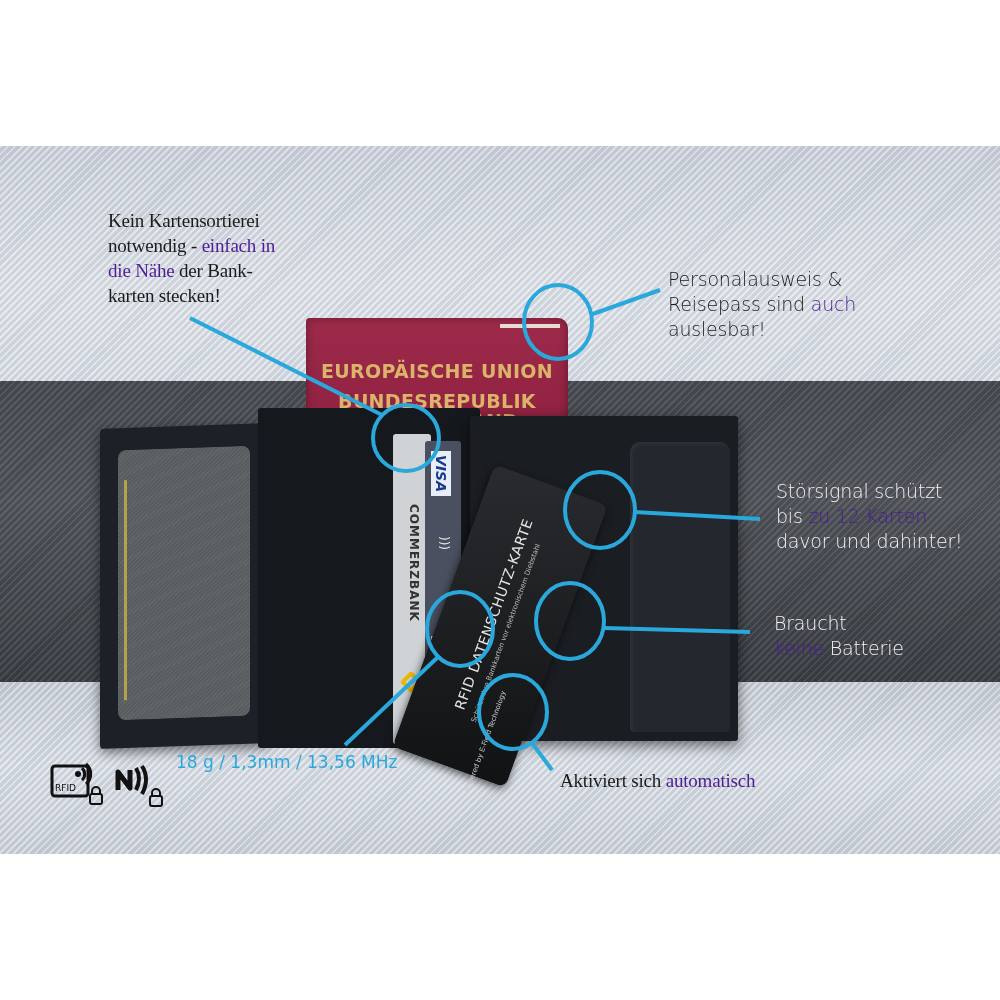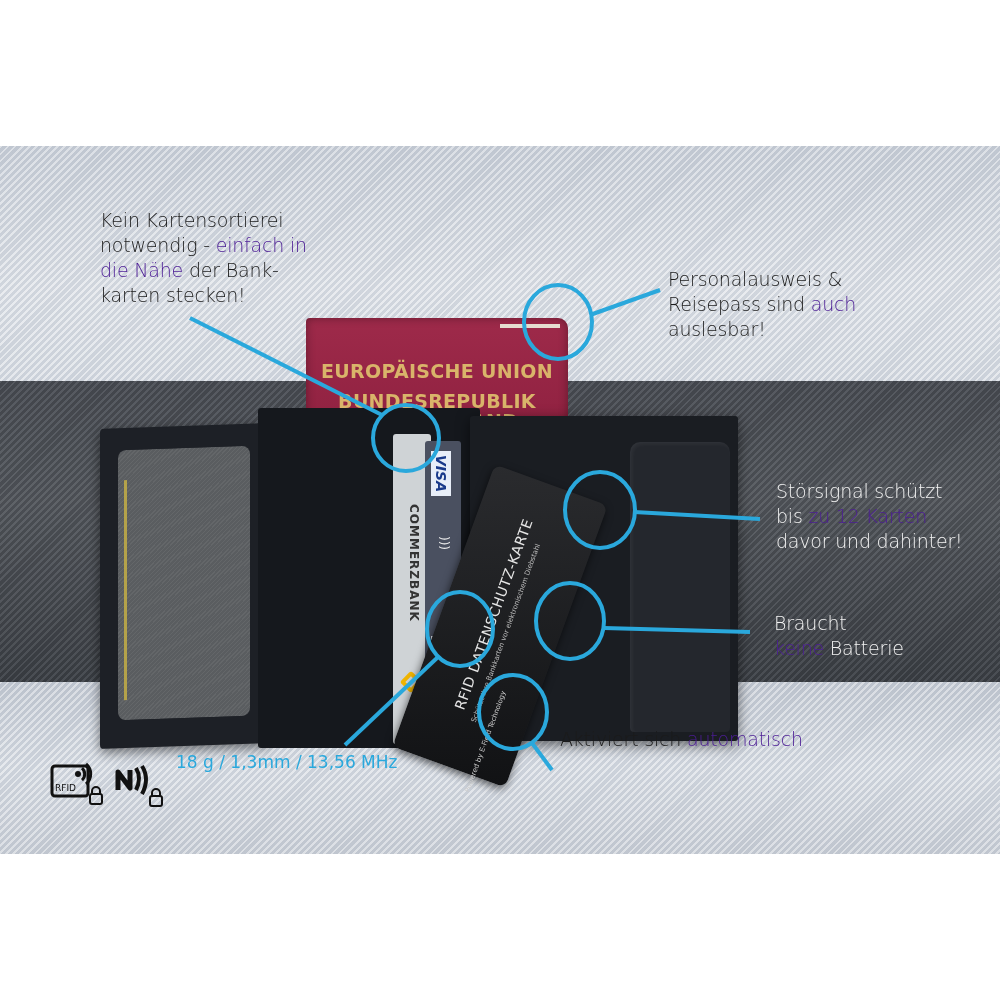--- a/index.html
+++ b/index.html
@@ -119,21 +119,21 @@
     <line x1="604" y1="628" x2="750" y2="632"></line>
 
     <ellipse cx="460" cy="629" rx="33" ry="37"></ellipse>
     <line x1="438" y1="657" x2="345" y2="745"></line>
 
     <ellipse cx="513" cy="712" rx="34" ry="37"></ellipse>
     <line x1="532" y1="743" x2="552" y2="770"></line>
   </g>
 </svg>
 
-<div class="label dark-text" style="left:100px; top:208px;">
+<div class="label dark-text" style="left:108px; top:208px;font-family:Liberation Serif, serif;">
   <div>Kein Kartensortierei</div>
   <div><span>notwendig - </span><span class="accent">einfach in</span></div>
   <div><span class="accent">die Nähe</span><span> der Bank-</span></div>
   <div>karten stecken!</div>
 </div>
 
 <div class="label dark-text" style="left:668px; top:267px;">
   <div>Personalausweis &amp;</div>
   <div><span>Reisepass sind </span><span class="accent">auch</span></div>
   <div>auslesbar!</div>
@@ -143,21 +143,21 @@
   <div>Störsignal schützt</div>
   <div><span>bis </span><span class="accent">zu 12 Karten</span></div>
   <div>davor und dahinter!</div>
 </div>
 
 <div class="label light-text" style="left:774px; top:611px;">
   <div>Braucht</div>
   <div><span class="accent">keine</span><span> Batterie</span></div>
 </div>
 
-<div class="label dark-text" style="left:560px; top:727px;">
+<div class="label dark-text" style="left:560px; top:768px;font-family:Liberation Serif, serif;">
   <span>Aktiviert sich </span><span class="accent">automatisch</span>
 </div>
 
 <div class="spec">18 g / 1,3mm / 13,56 MHz</div>
 
 <svg class="icon-rfid" viewBox="0 0 56 48">
   <rect x="2" y="6" width="36" height="30" rx="3" fill="none" stroke="#111" stroke-width="3"></rect>
   <circle cx="28" cy="14" r="3" fill="#111"></circle>
   <path d="M32 8 a8 8 0 0 1 0 12" fill="none" stroke="#111" stroke-width="3"></path>
   <path d="M36 4 a13 13 0 0 1 0 20" fill="none" stroke="#111" stroke-width="3"></path>

